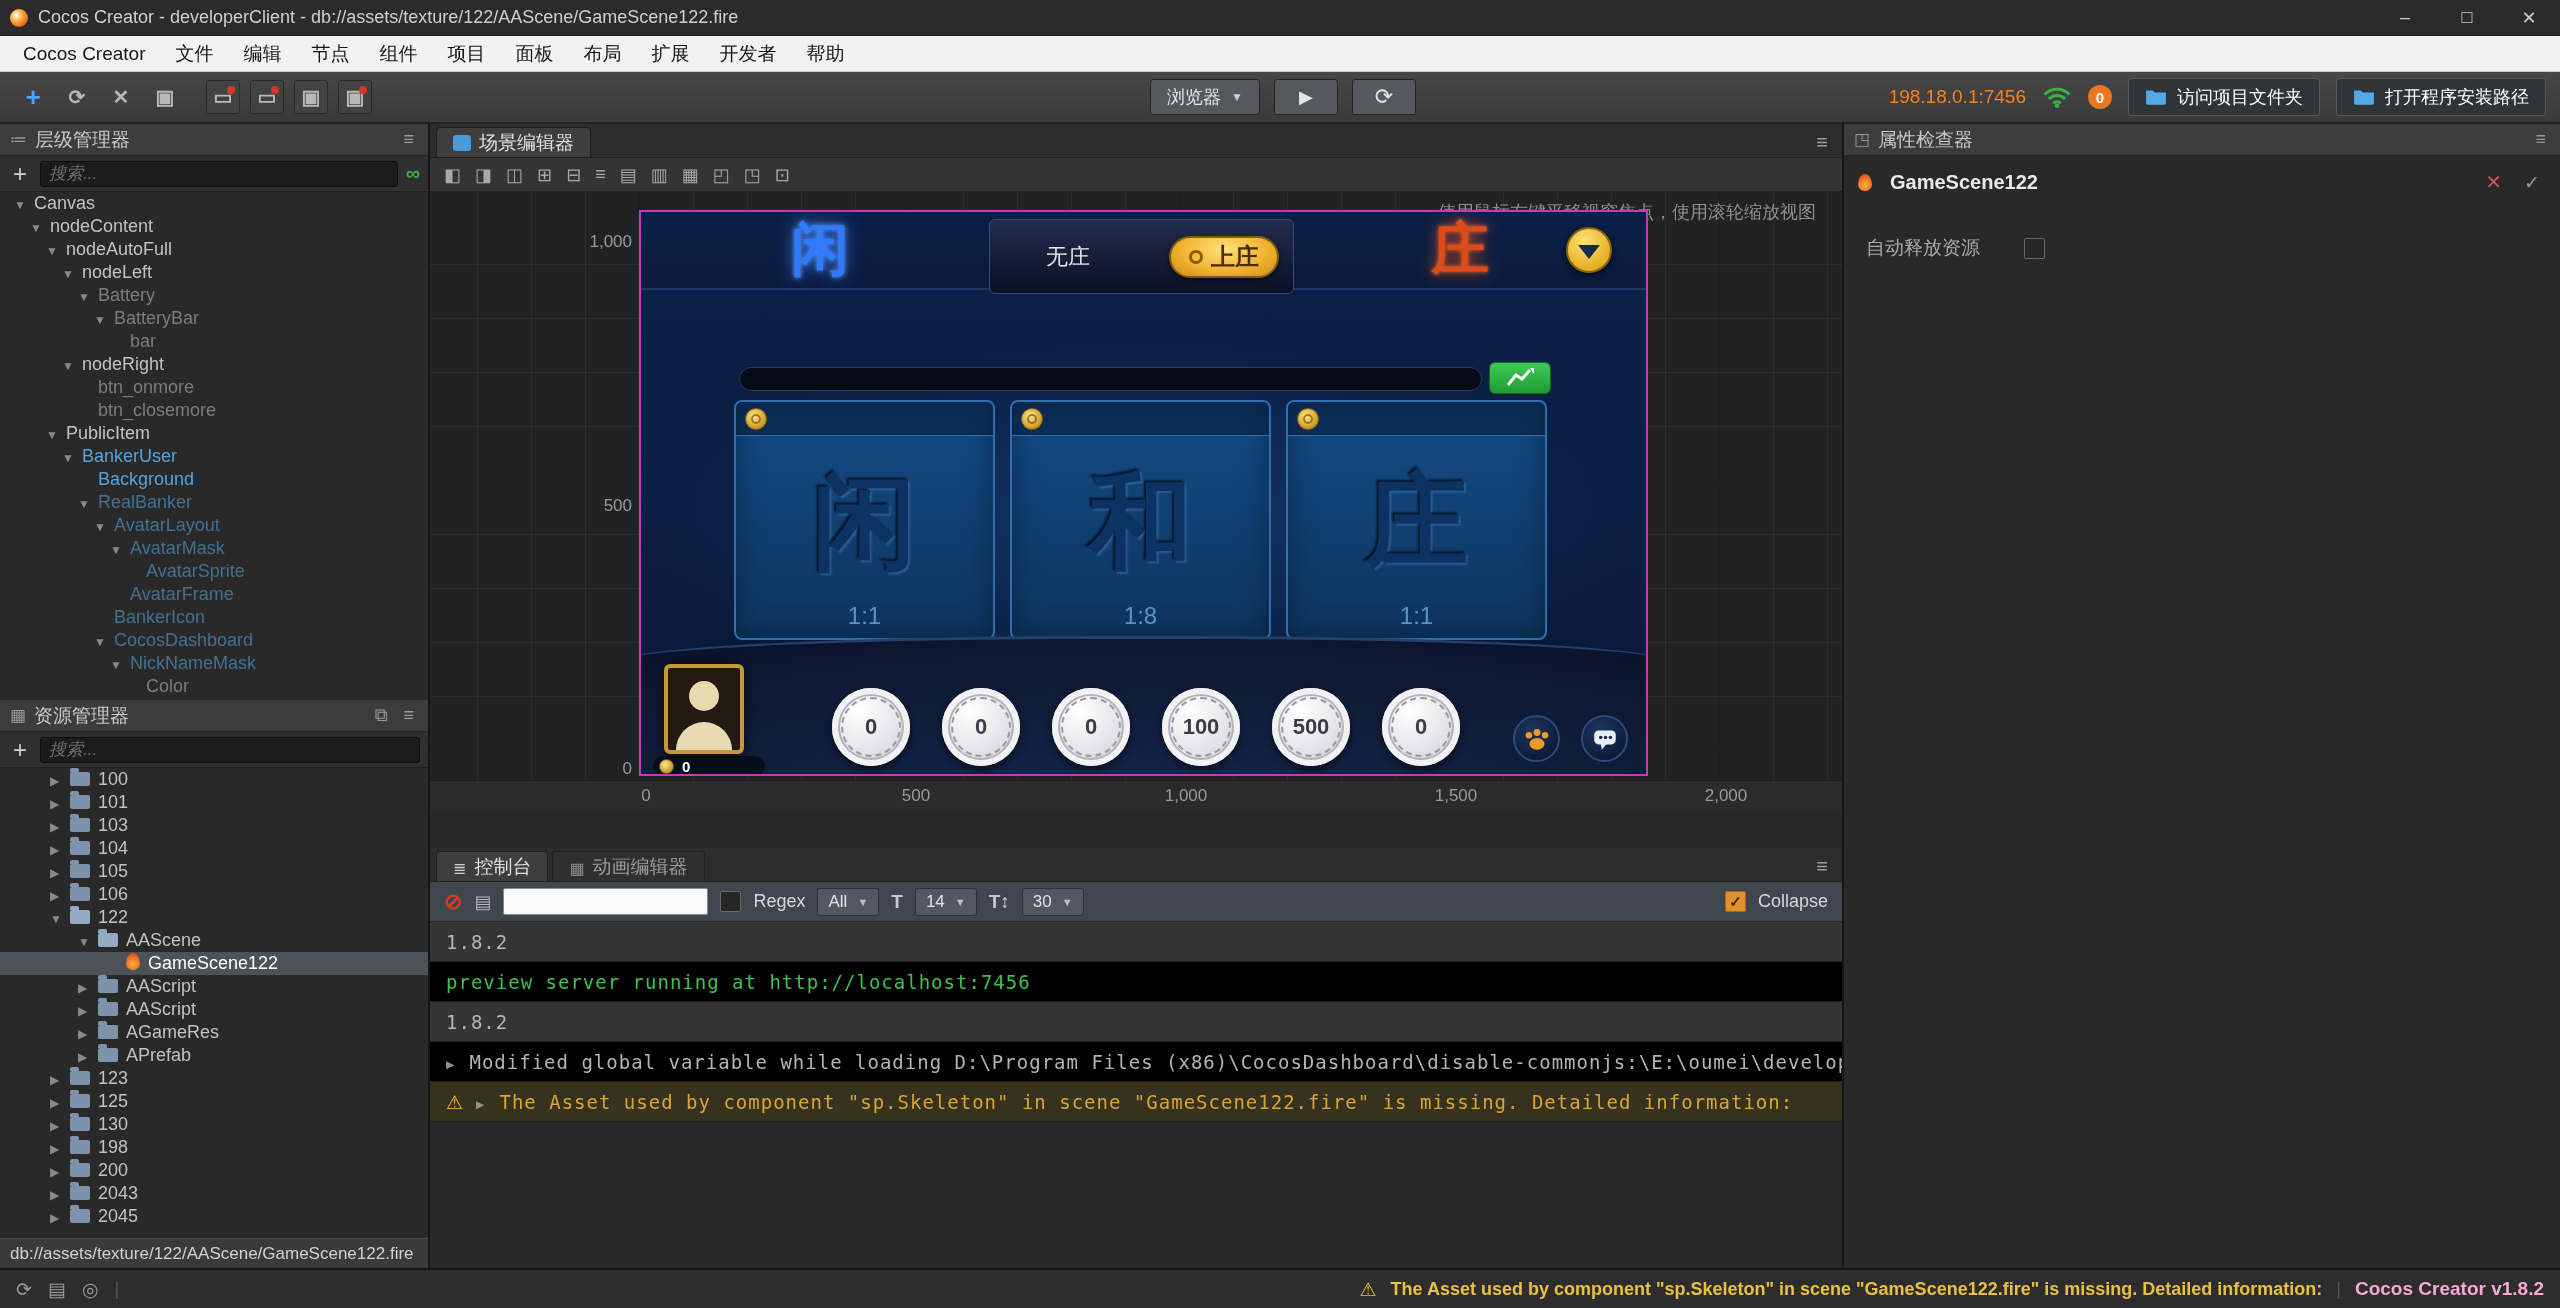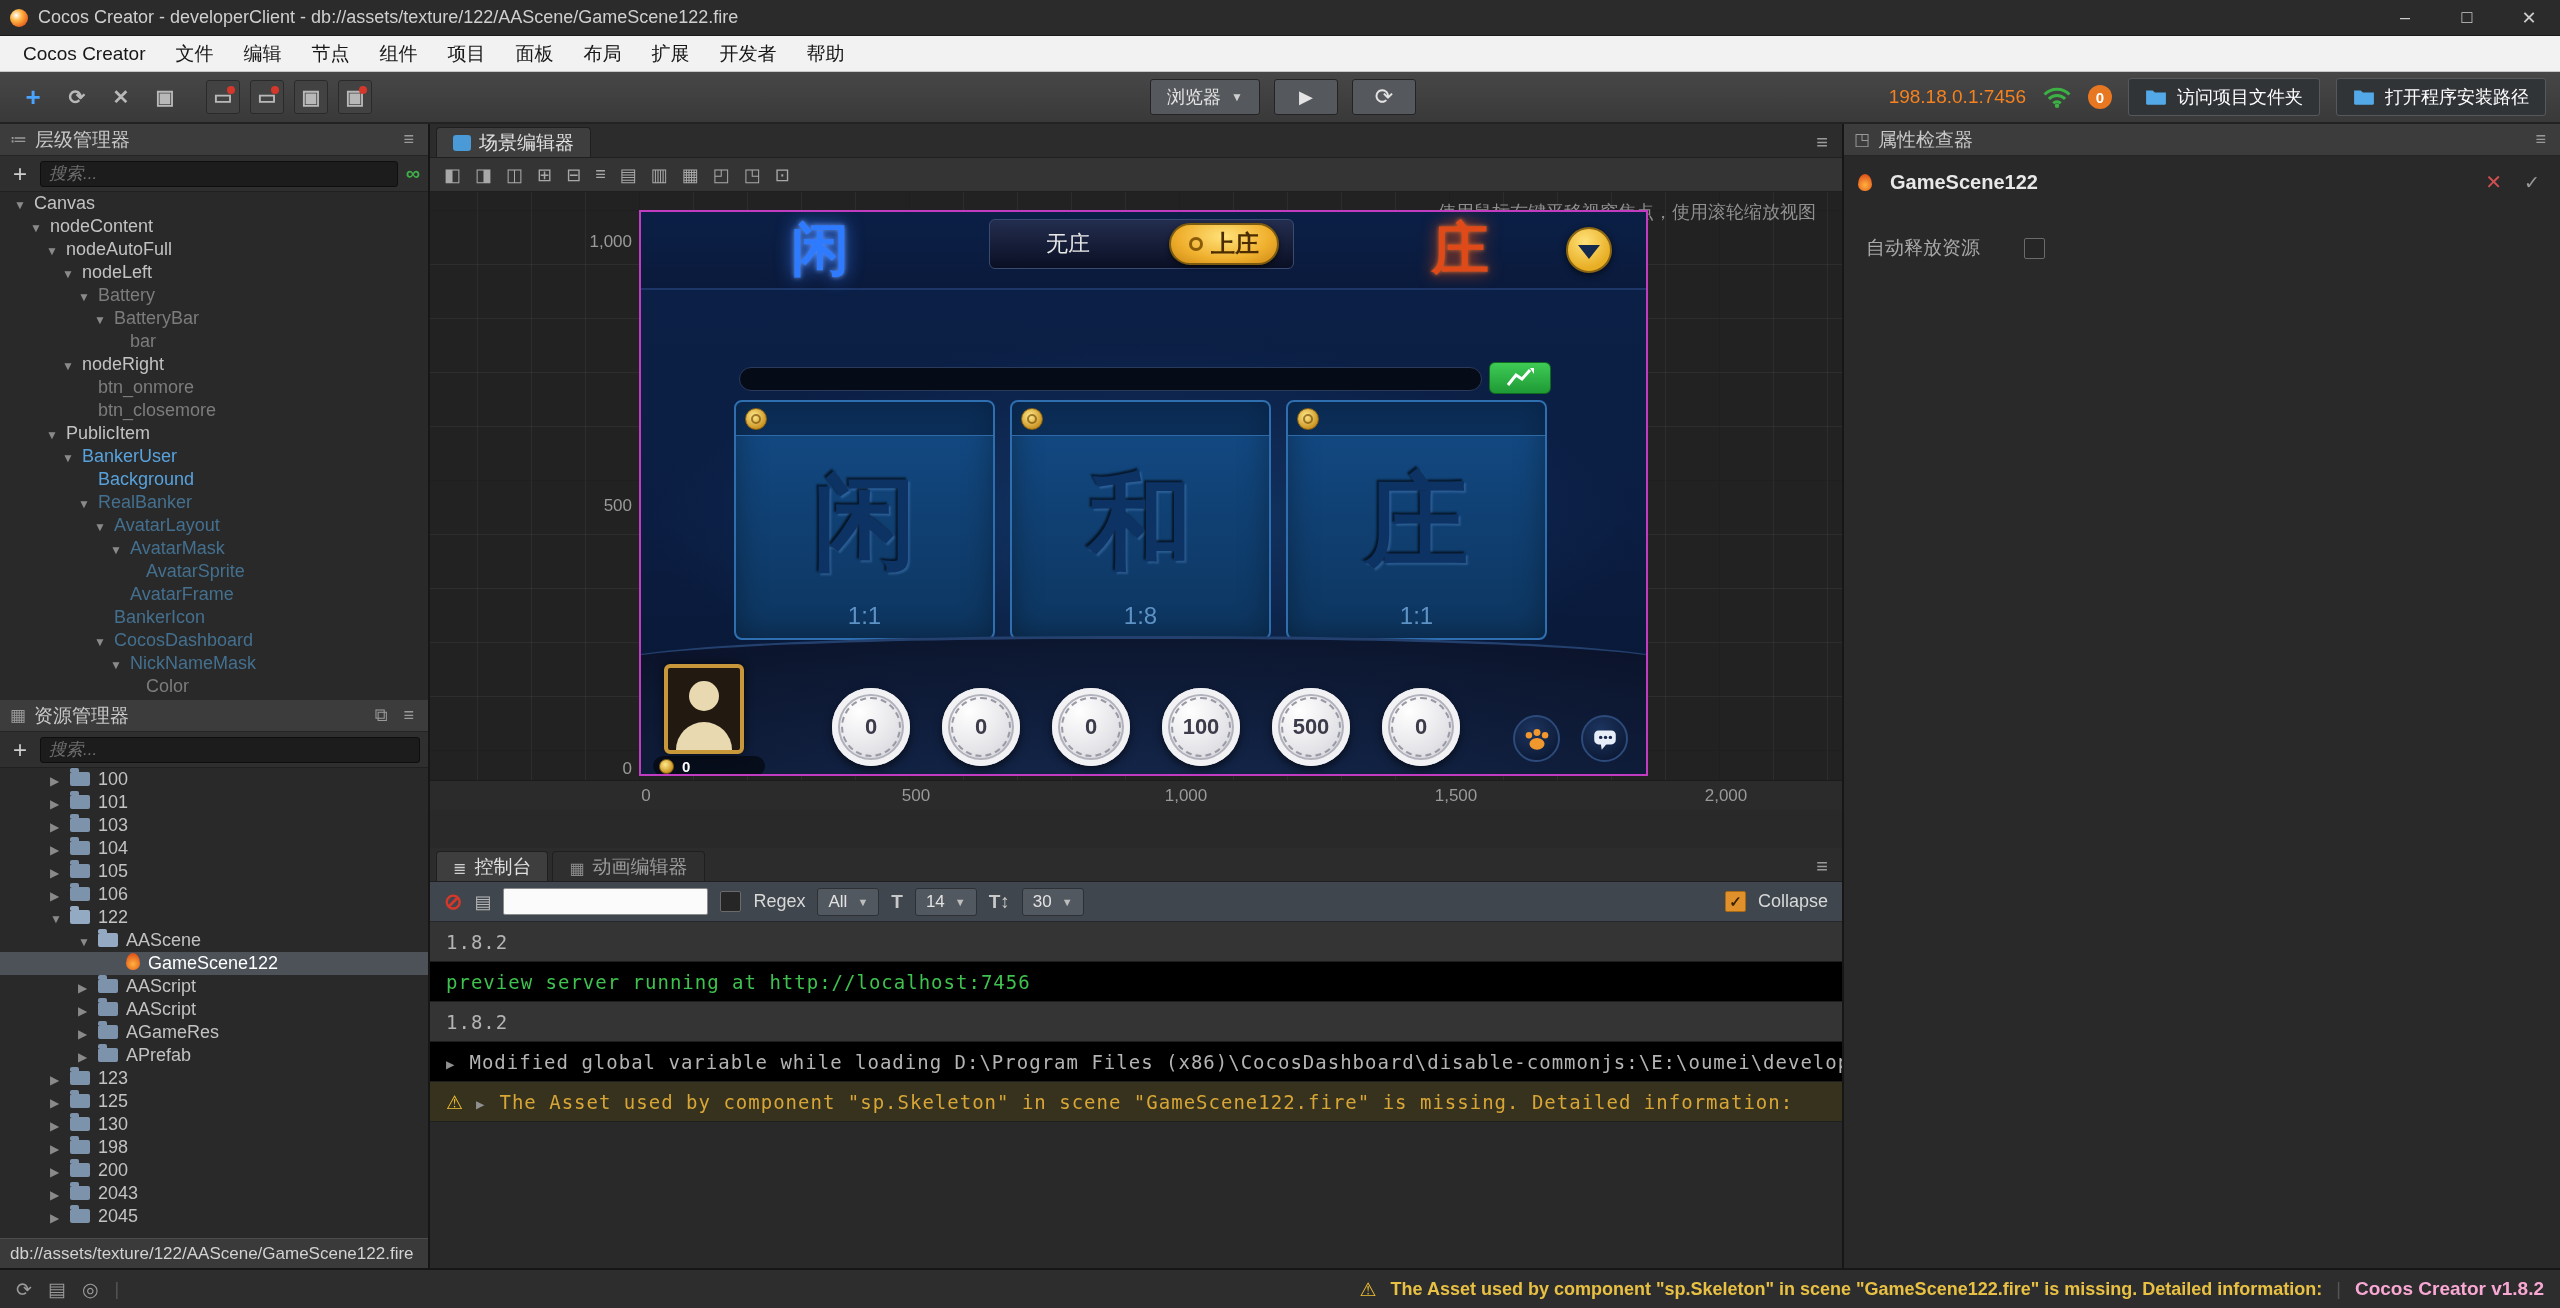--- a/index.html
+++ b/index.html
@@ -86,21 +86,21 @@
   
   .stage{position:absolute;left:209px;top:18px;width:1009px;height:566px;border:2px solid #c23cc2;
     background:
       radial-gradient(ellipse 70% 45% at 50% 55%,#123564 0%,rgba(18,53,100,0) 70%),
       linear-gradient(180deg,#0c2148 0%,#0b1d42 55%,#081631 100%);
     overflow:hidden;}
   .gs-header{position:absolute;left:0;top:0;width:100%;height:78px;background:linear-gradient(#0b1f46,#0a1a3c);border-bottom:2px solid #1c3668;}
   .gs-char{position:absolute;top:4px;font-size:58px;font-weight:bold;line-height:66px;}
   .gs-char.player{left:150px;color:#2f7bff;text-shadow:0 0 18px rgba(64,130,255,.95),0 0 5px rgba(120,170,255,.9);}
   .gs-char.banker{left:790px;color:#e04a18;text-shadow:0 0 16px rgba(230,80,20,.9),0 0 4px rgba(255,140,60,.8);}
-  .gs-center-panel{position:absolute;left:348px;top:7px;width:305px;height:50px;background:linear-gradient(#232d4e,#0a0f24);border:1px solid #3a4a70;border-radius:6px;display:flex;align-items:center;padding:0 14px 0 56px;justify-content:space-between;}
+  .gs-center-panel{position:absolute;left:348px;top:7px;width:305px;height:75px;background:linear-gradient(#232d4e,#0a0f24);border:1px solid #3a4a70;border-radius:6px;display:flex;align-items:center;padding:0 14px 0 56px;justify-content:space-between;}
   .gs-nobanker{color:#e8e8e8;font-size:22px;}
   .gs-upbtn{width:110px;height:42px;border-radius:21px;background:radial-gradient(ellipse at 50% 30%,#ffe27a,#f0b02e 60%,#cd8a14);border:2px solid #7c5a10;display:flex;align-items:center;justify-content:center;gap:8px;color:#4a2c00;font-weight:bold;font-size:24px;box-shadow:0 2px 5px rgba(0,0,0,.6);}
   .gs-upbtn .ring{width:14px;height:14px;border:3px solid #8a5c08;border-radius:50%;}
   .gs-chevron{position:absolute;left:925px;top:15px;width:46px;height:46px;border-radius:50%;background:radial-gradient(circle at 40% 30%,#ffe27a,#e8ae24 70%);border:2px solid #8a6512;display:flex;align-items:center;justify-content:center;box-shadow:0 2px 6px rgba(0,0,0,.6);}
   .gs-chevron .chev{width:0;height:0;border-left:11px solid transparent;border-right:11px solid transparent;border-top:14px solid #13294e;margin-top:4px;}
   .gs-bar{position:absolute;left:98px;top:155px;width:743px;height:24px;background:#060b18;border:1px solid #2a3a5a;border-radius:12px;}
   .gs-trend{position:absolute;left:848px;top:150px;width:62px;height:32px;border-radius:6px;background:linear-gradient(#3ecb55,#1f9a35);border:1px solid #0f6a20;display:flex;align-items:center;justify-content:center;}
   .bet-panel{position:absolute;top:188px;width:261px;height:240px;border:2px solid #2f6fb0;border-radius:8px;background:linear-gradient(180deg,#134b86,#0d355f);box-shadow:inset 0 0 30px rgba(0,0,0,.35);overflow:hidden;}
   .bp-head{height:34px;background:rgba(6,24,52,.55);border-bottom:1px solid #2f6aa6;position:relative;}
   .bp-badge{position:absolute;left:9px;top:6px;width:22px;height:22px;border-radius:50%;background:radial-gradient(circle at 40% 35%,#ffe98a,#c8901e 75%);border:1px solid #8a6010;}

